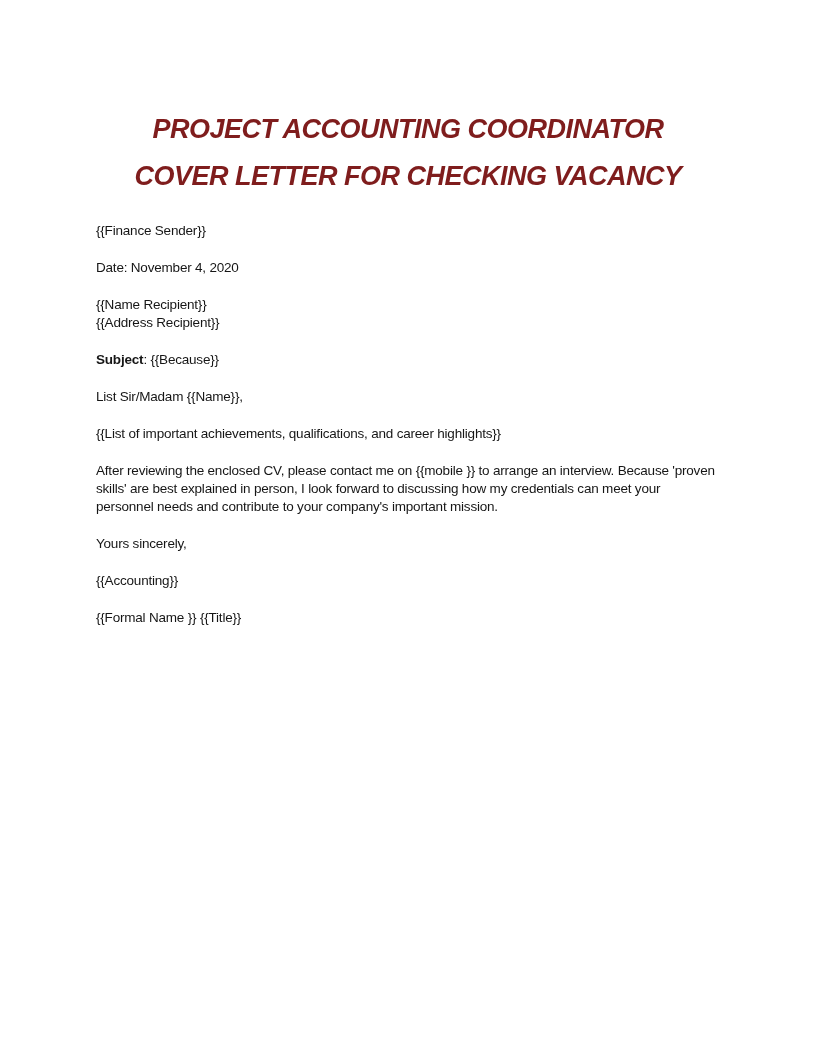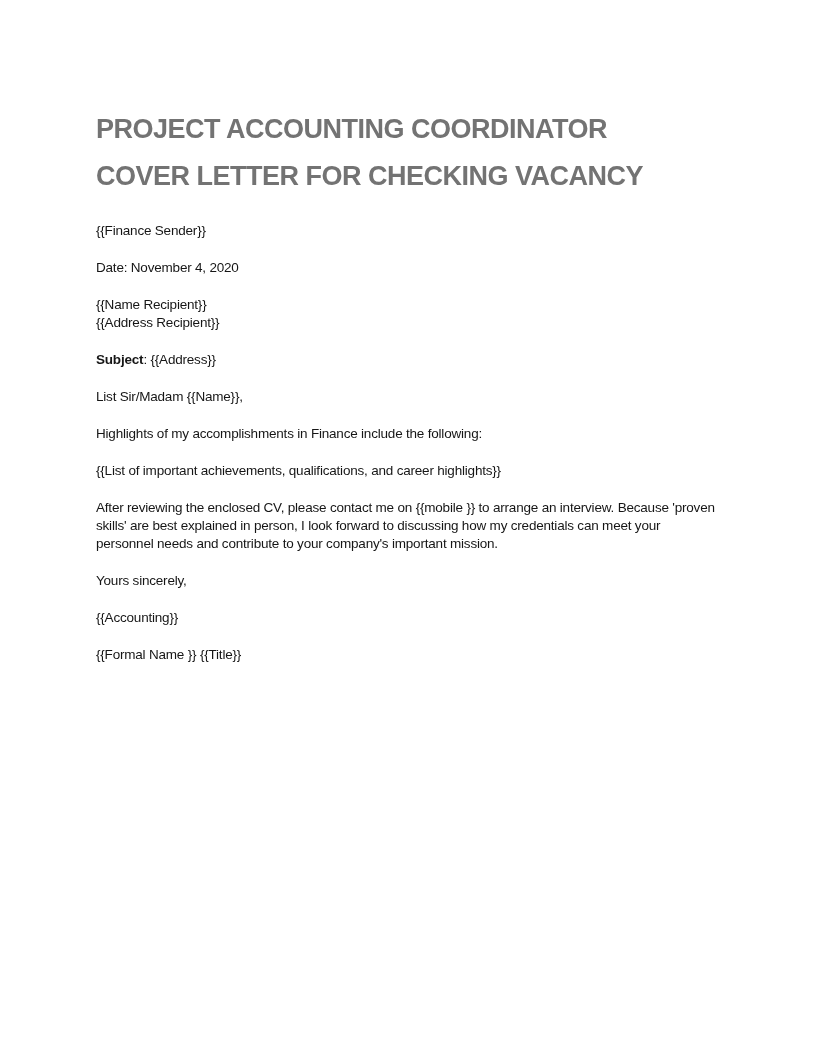--- a/index.html
+++ b/index.html
@@ -21,21 +21,23 @@
     line-height: 18px;
     letter-spacing: -0.2px;
     color: #161616;
   }
   .title {
     margin: 106px 0 22px 0;
     font-size: 27px;
     line-height: 47px;
     font-weight: bold;
     letter-spacing: -0.5px;
-    color: #737373;
+    text-align: center;
+    color: #7f1d1d;
+    font-style: italic;
   }
   .page p {
     margin: 0 0 19px 0;
   }
   .subject-line { margin-top: 16px; }
   .salutation   { margin-top: 38px; }
   .body-first   { margin-top: 19px; }
   .closing      { margin-top: 35px; }
   .subject-line strong { letter-spacing: -0.2px; margin-top: 20px; }
 </style>
@@ -52,28 +54,27 @@
   <p>{{Finance Sender}}</p>
 
   <p>Date: November 4, 2020</p>
 
   <p>
     <span>{{Name Recipient}}</span><br>
     <span>{{Address Recipient}}</span>
   </p>
 
   <p class="subject-line">
-    <strong>Subject</strong><span>: {{Address}}</span>
+    <strong>Subject</strong><span>: {{Because}}</span>
   </p>
 
   <p class="salutation">List Sir/Madam {{Name}},</p>
 
 
 
-  <p>Highlights of my accomplishments in Finance include the following:</p>
 
   <p>{{List of important achievements, qualifications, and career highlights}}</p>
 
   <p>After reviewing the enclosed CV, please contact me on {{mobile }} to arrange an interview. Because 'proven skills' are best explained in person, I look forward to discussing how my credentials can meet your personnel needs and contribute to your company's important mission.</p>
 
   <p class="closing">Yours sincerely,</p>
 
   <p>{{Accounting}}</p>
 
   <p>{{Formal Name }} {{Title}}</p>

